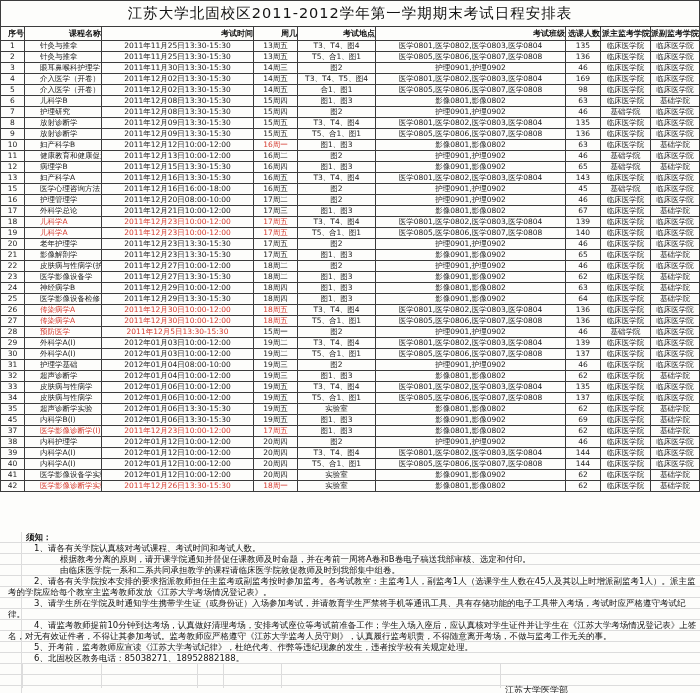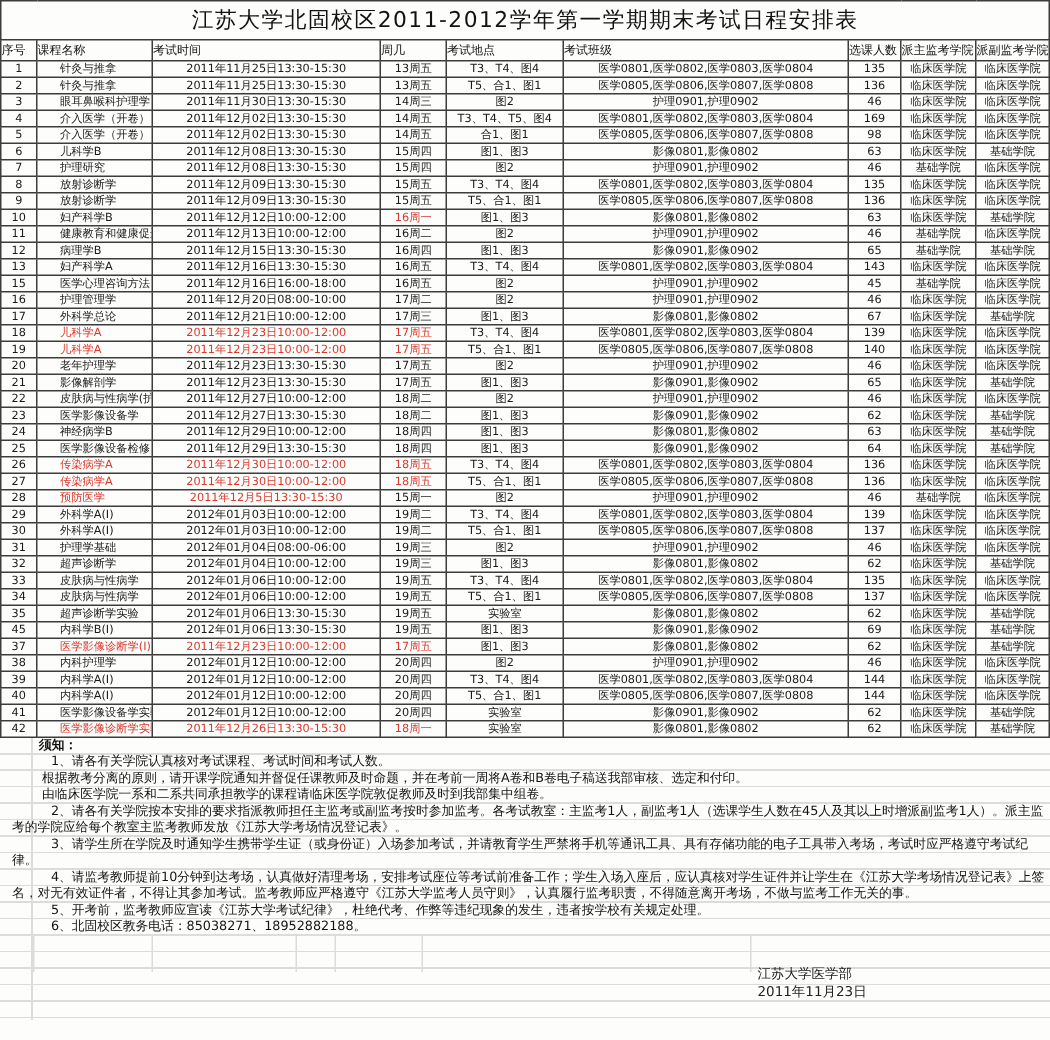--- a/index.html
+++ b/index.html
@@ -5,33 +5,33 @@
   :root{ --red:#d63a2e; --border:#3c3c3c; --grid:#dcdcdc; }
   html,body{margin:0;padding:0;}
   body{width:700px;height:693px;background:#fdfdfb;color:#121212;
        font-family:"DejaVu Sans","Liberation Sans",sans-serif;}
   .page{position:relative;width:700px;height:693px;overflow:hidden;background:#fdfdfb;}
 
   table.exam{border-collapse:collapse;table-layout:fixed;width:699px;margin:0;}
   .exam th,.exam td{border:1px solid var(--border);overflow:hidden;white-space:nowrap;
        padding:0;font-weight:normal;}
   .title-cell{height:25px;font-size:14.5px;font-weight:bold;text-align:center;letter-spacing:1px;}
-  .header-row th{height:13px;font-size:8px;font-weight:normal;text-align:left;}
+  .header-row th{height:13px;font-size:8px;font-weight:bold;text-align:right;}
   tbody td{height:10px;font-size:7.5px;line-height:10px;text-align:center;color:#1a1a1a;}
   tbody td.c-course{text-align:left;padding-left:15px;}
   .red{color:var(--red);}
 
   .notes{position:relative;width:700px;height:188px;font-size:8.5px;line-height:11px;
        background-image:
          linear-gradient(to right, transparent 0px, transparent 21px, var(--grid) 21px, var(--grid) 22px, transparent 22px),
          repeating-linear-gradient(to bottom, transparent 0px, transparent 10px, var(--grid) 10px, var(--grid) 11px);}
   .notes p{margin:0;}
-  .notes .nh{padding-left:26px;font-weight:bold;}
+  .notes .nh{padding-left:26px;font-weight:bold;margin-top:40px;}
   .notes .l1{padding-left:8px;text-indent:26px;}
-  .notes .l2{padding-left:28px;}
+  .notes .l2{padding-left:60px;}
   .frow{display:flex;height:12px;line-height:12px;}
   .fcell{height:100%;border-right:1px solid var(--grid);}
   .w22{width:22px;} .w78{width:78px;} .w95{width:95px;} .w25{width:25px;}
   .w57{width:57px;} .w218{width:218px;}
   .sig{font-size:9px;padding-left:4px;color:#222;margin-top:20px;}
 </style>
 </head>
 <body>
 
 <div class="page">
@@ -380,21 +380,21 @@
           <td>19周二</td>
           <td>T5、合1、图1</td>
           <td>医学0805,医学0806,医学0807,医学0808</td>
           <td>137</td>
           <td>临床医学院</td>
           <td>临床医学院</td>
         </tr>
         <tr>
           <td>31</td>
           <td class="c-course">护理学基础</td>
-          <td>2012年01月04日08:00-06:00</td>
+          <td>2012年01月04日08:00-10:00</td>
           <td>19周三</td>
           <td>图2</td>
           <td>护理0901,护理0902</td>
           <td>46</td>
           <td>临床医学院</td>
           <td>临床医学院</td>
         </tr>
         <tr>
           <td>32</td>
           <td class="c-course">超声诊断学</td>

